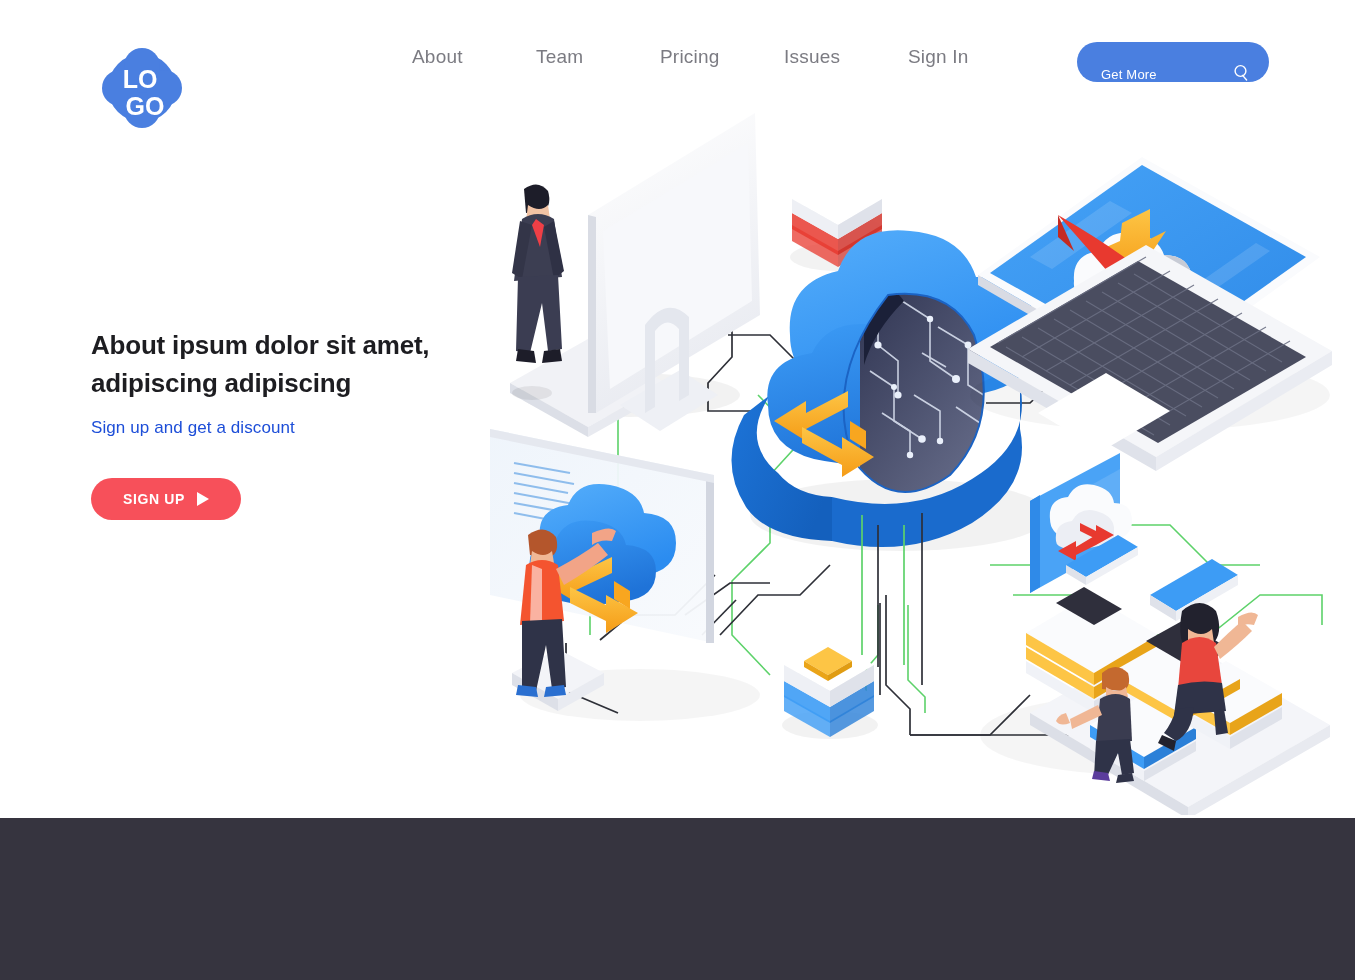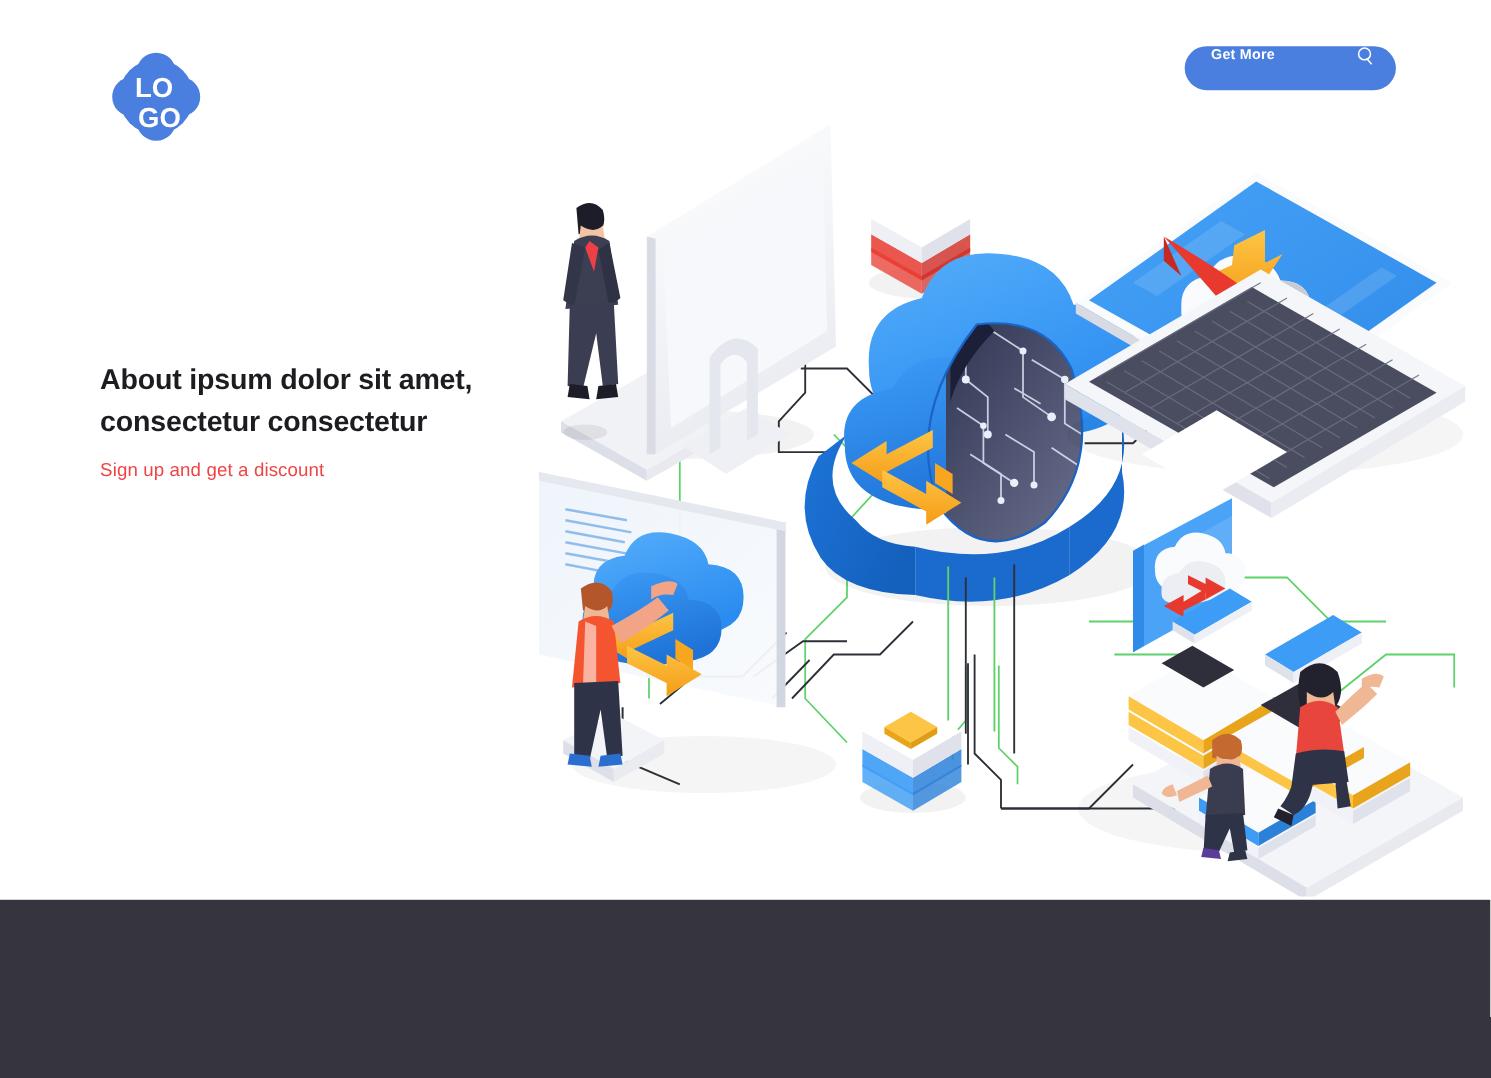--- a/index.html
+++ b/index.html
@@ -27,40 +27,39 @@
   }
   .nav-item {
     font-size: 19px; color: #7b7b82; letter-spacing: .2px;
     width: 124px; text-align: left; cursor: pointer; white-space: nowrap;
   }
   .nav-item:nth-child(5){ width:auto; }
   .cta-btn {
     position: absolute; left: 1077px; top: 42px;
     width: 192px; height: 40px; border-radius: 22px;
     background: #4a7fe0; border: none; cursor: pointer;
-    display: flex; align-items: flex-start; justify-content: space-between;
+    display: flex; align-items: flex-end; justify-content: space-between;
     padding: 0 18px 0 24px;
-    font-weight: bold;
   }
   .cta-btn span { color:#fff; font-size:13px; letter-spacing:.2px; }
   .cta-btn .srch { width: 18px; height: 18px; }
 
   
   .hero-text { position: absolute; left: 91px; top: 250px; width: 420px; }
   .hero-title {
     font-size: 68px; line-height: 86px; font-weight: 700;
     color: #4a7fe0; letter-spacing: -0.5px;
   }
   .hero-sub {
     margin-top: 76px;
     font-size: 26px; line-height: 38px; font-weight: 700; color: #1d1d21;
     letter-spacing: -0.2px;
   }
   .hero-desc {
-    margin-top: 16px; font-size: 17px; color: #ef4444; letter-spacing: .1px;
+    margin-top: 16px; font-size: 17px; color: #1d4ed8; letter-spacing: .1px;
   }
   .signup-btn {
     margin-top: 40px; width: 150px; height: 42px; border: none; cursor: pointer;
     border-radius: 21px; background: #f7505a;
     display: flex; align-items: center; justify-content: center; gap: 12px;
   }
   .signup-btn span { color:#fff; font-size:14px; font-weight:700; letter-spacing:.6px; }
   .signup-btn .tri {
     width:0;height:0;border-left:12px solid #fff;
     border-top:7px solid transparent;border-bottom:7px solid transparent;
@@ -91,38 +90,49 @@
           <circle cx="42" cy="20" r="18" fill="#4a7fe0"></circle>
           <circle cx="42" cy="64" r="18" fill="#4a7fe0"></circle>
           <circle cx="20" cy="42" r="18" fill="#4a7fe0"></circle>
           <circle cx="64" cy="42" r="18" fill="#4a7fe0"></circle>
         </g>
         <text x="40" y="42" font-family="Liberation Sans, sans-serif" font-size="25" font-weight="700" fill="#ffffff" text-anchor="middle">LO</text>
         <text x="45" y="69" font-family="Liberation Sans, sans-serif" font-size="25" font-weight="700" fill="#ffffff" text-anchor="middle">GO</text>
       </svg>
     </div>
 
+    <nav class="nav">
+      <a class="nav-item">About</a>
+      <a class="nav-item">Team</a>
+      <a class="nav-item">Pricing</a>
+      <a class="nav-item">Issues</a>
+      <a class="nav-item">Sign In</a>
+    </nav>
 
     <button class="cta-btn">
       <span>Get More</span>
       <span class="srch">
         <svg width="18" height="18" viewBox="0 0 18 18">
           <circle cx="7.5" cy="7" r="5.4" fill="none" stroke="#ffffff" stroke-width="1.4"></circle>
           <line x1="9.6" y1="11.4" x2="13.6" y2="16" stroke="#ffffff" stroke-width="1.4" stroke-linecap="round"></line>
         </svg>
       </span>
     </button>
   </div>
 
   <div class="hero-text">
     <h2 class="hero-sub">
       <span>About ipsum dolor sit amet,</span><br>
-      <span>consectetur consectetur</span>
+      <span>adipiscing adipiscing</span>
     </h2>
     <p class="hero-desc">Sign up and get a discount</p>
+    <button class="signup-btn">
+      <span>SIGN UP</span>
+      <span class="tri"></span>
+    </button>
   </div>
 
   <div class="illo">
     <svg width="885" height="720" viewBox="0 0 885 720">
       <defs>
         <linearGradient id="gBlue" x1="0" y1="0" x2="0.4" y2="1">
           <stop offset="0" stop-color="#3d9df7"></stop>
             <stop offset="1" stop-color="#1f73d8"></stop>
         </linearGradient>
         <linearGradient id="gBlueTop" x1="0" y1="0" x2="0.5" y2="1">

